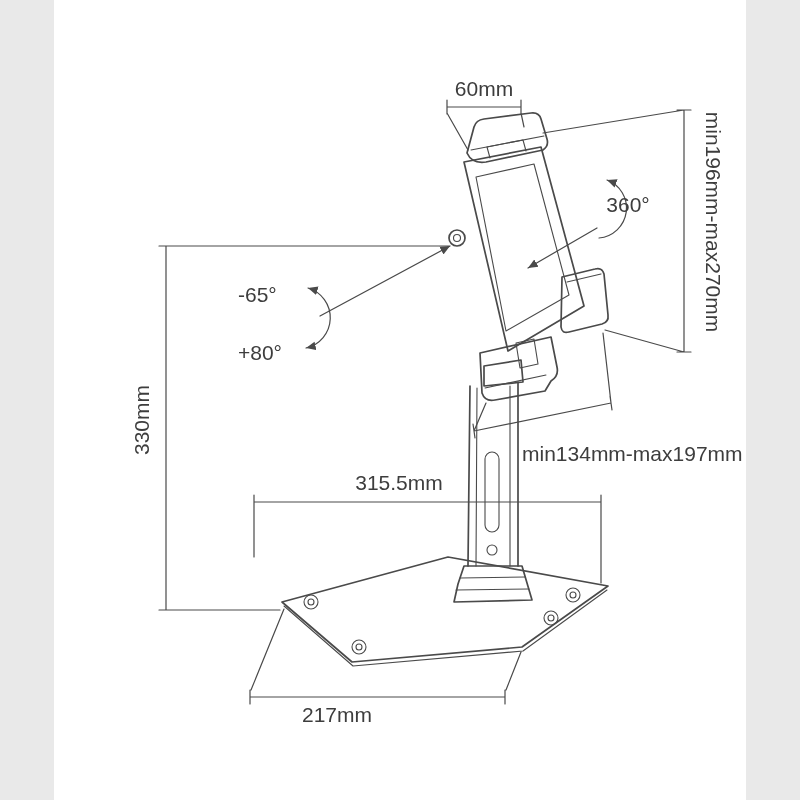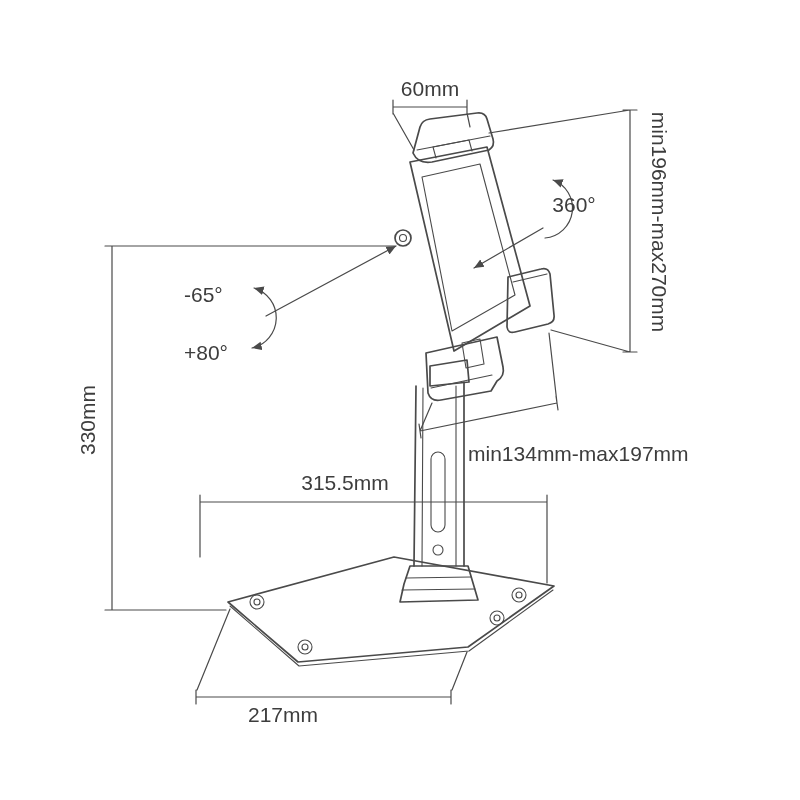--- a/index.html
+++ b/index.html
@@ -7,21 +7,21 @@
     --line: #4a4a4a;
     --text: #3d3d3d;
   }
   * { margin: 0; padding: 0; box-sizing: border-box; }
   body {
     background: #e9e9e9;
     font-family: "Liberation Sans", sans-serif;
   }
   .canvas {
     position: relative;
-    width: 800px;
+    width: 692px;
     height: 800px;
     background: var(--background);
     margin: 0 auto;
     overflow: hidden;
   }
   svg { display: block; }
   .outline {
     fill: none;
     stroke: var(--line);
     stroke-width: 1.7;

